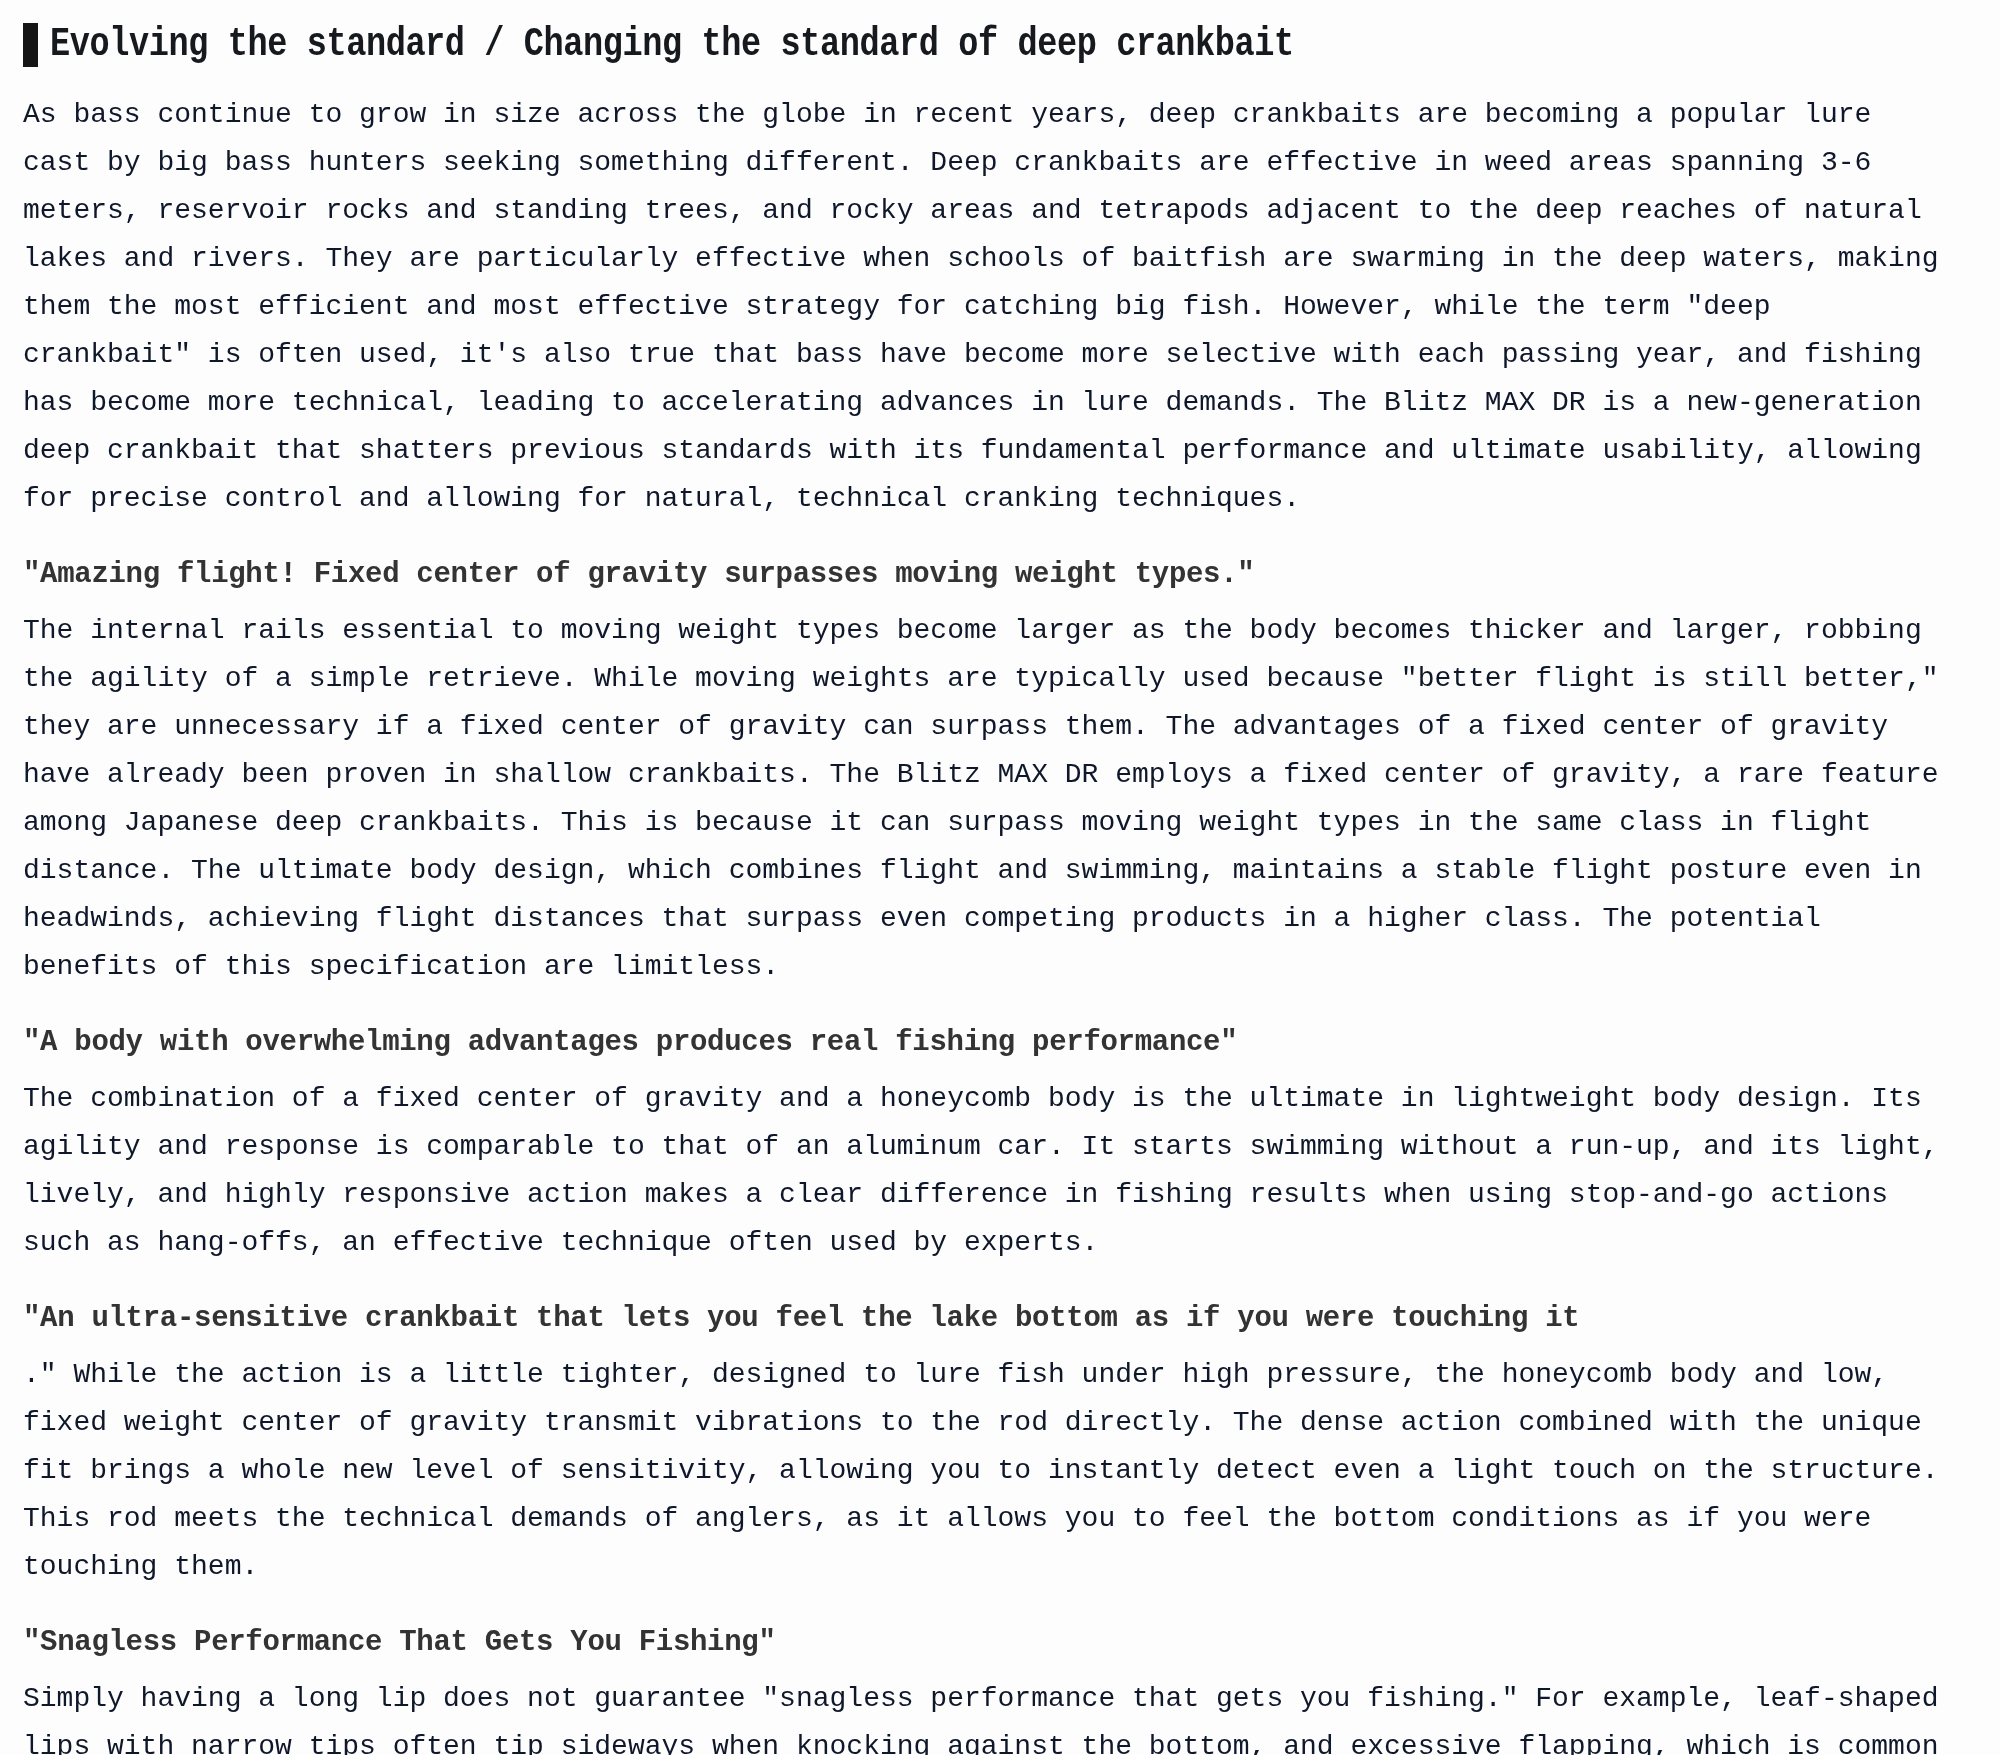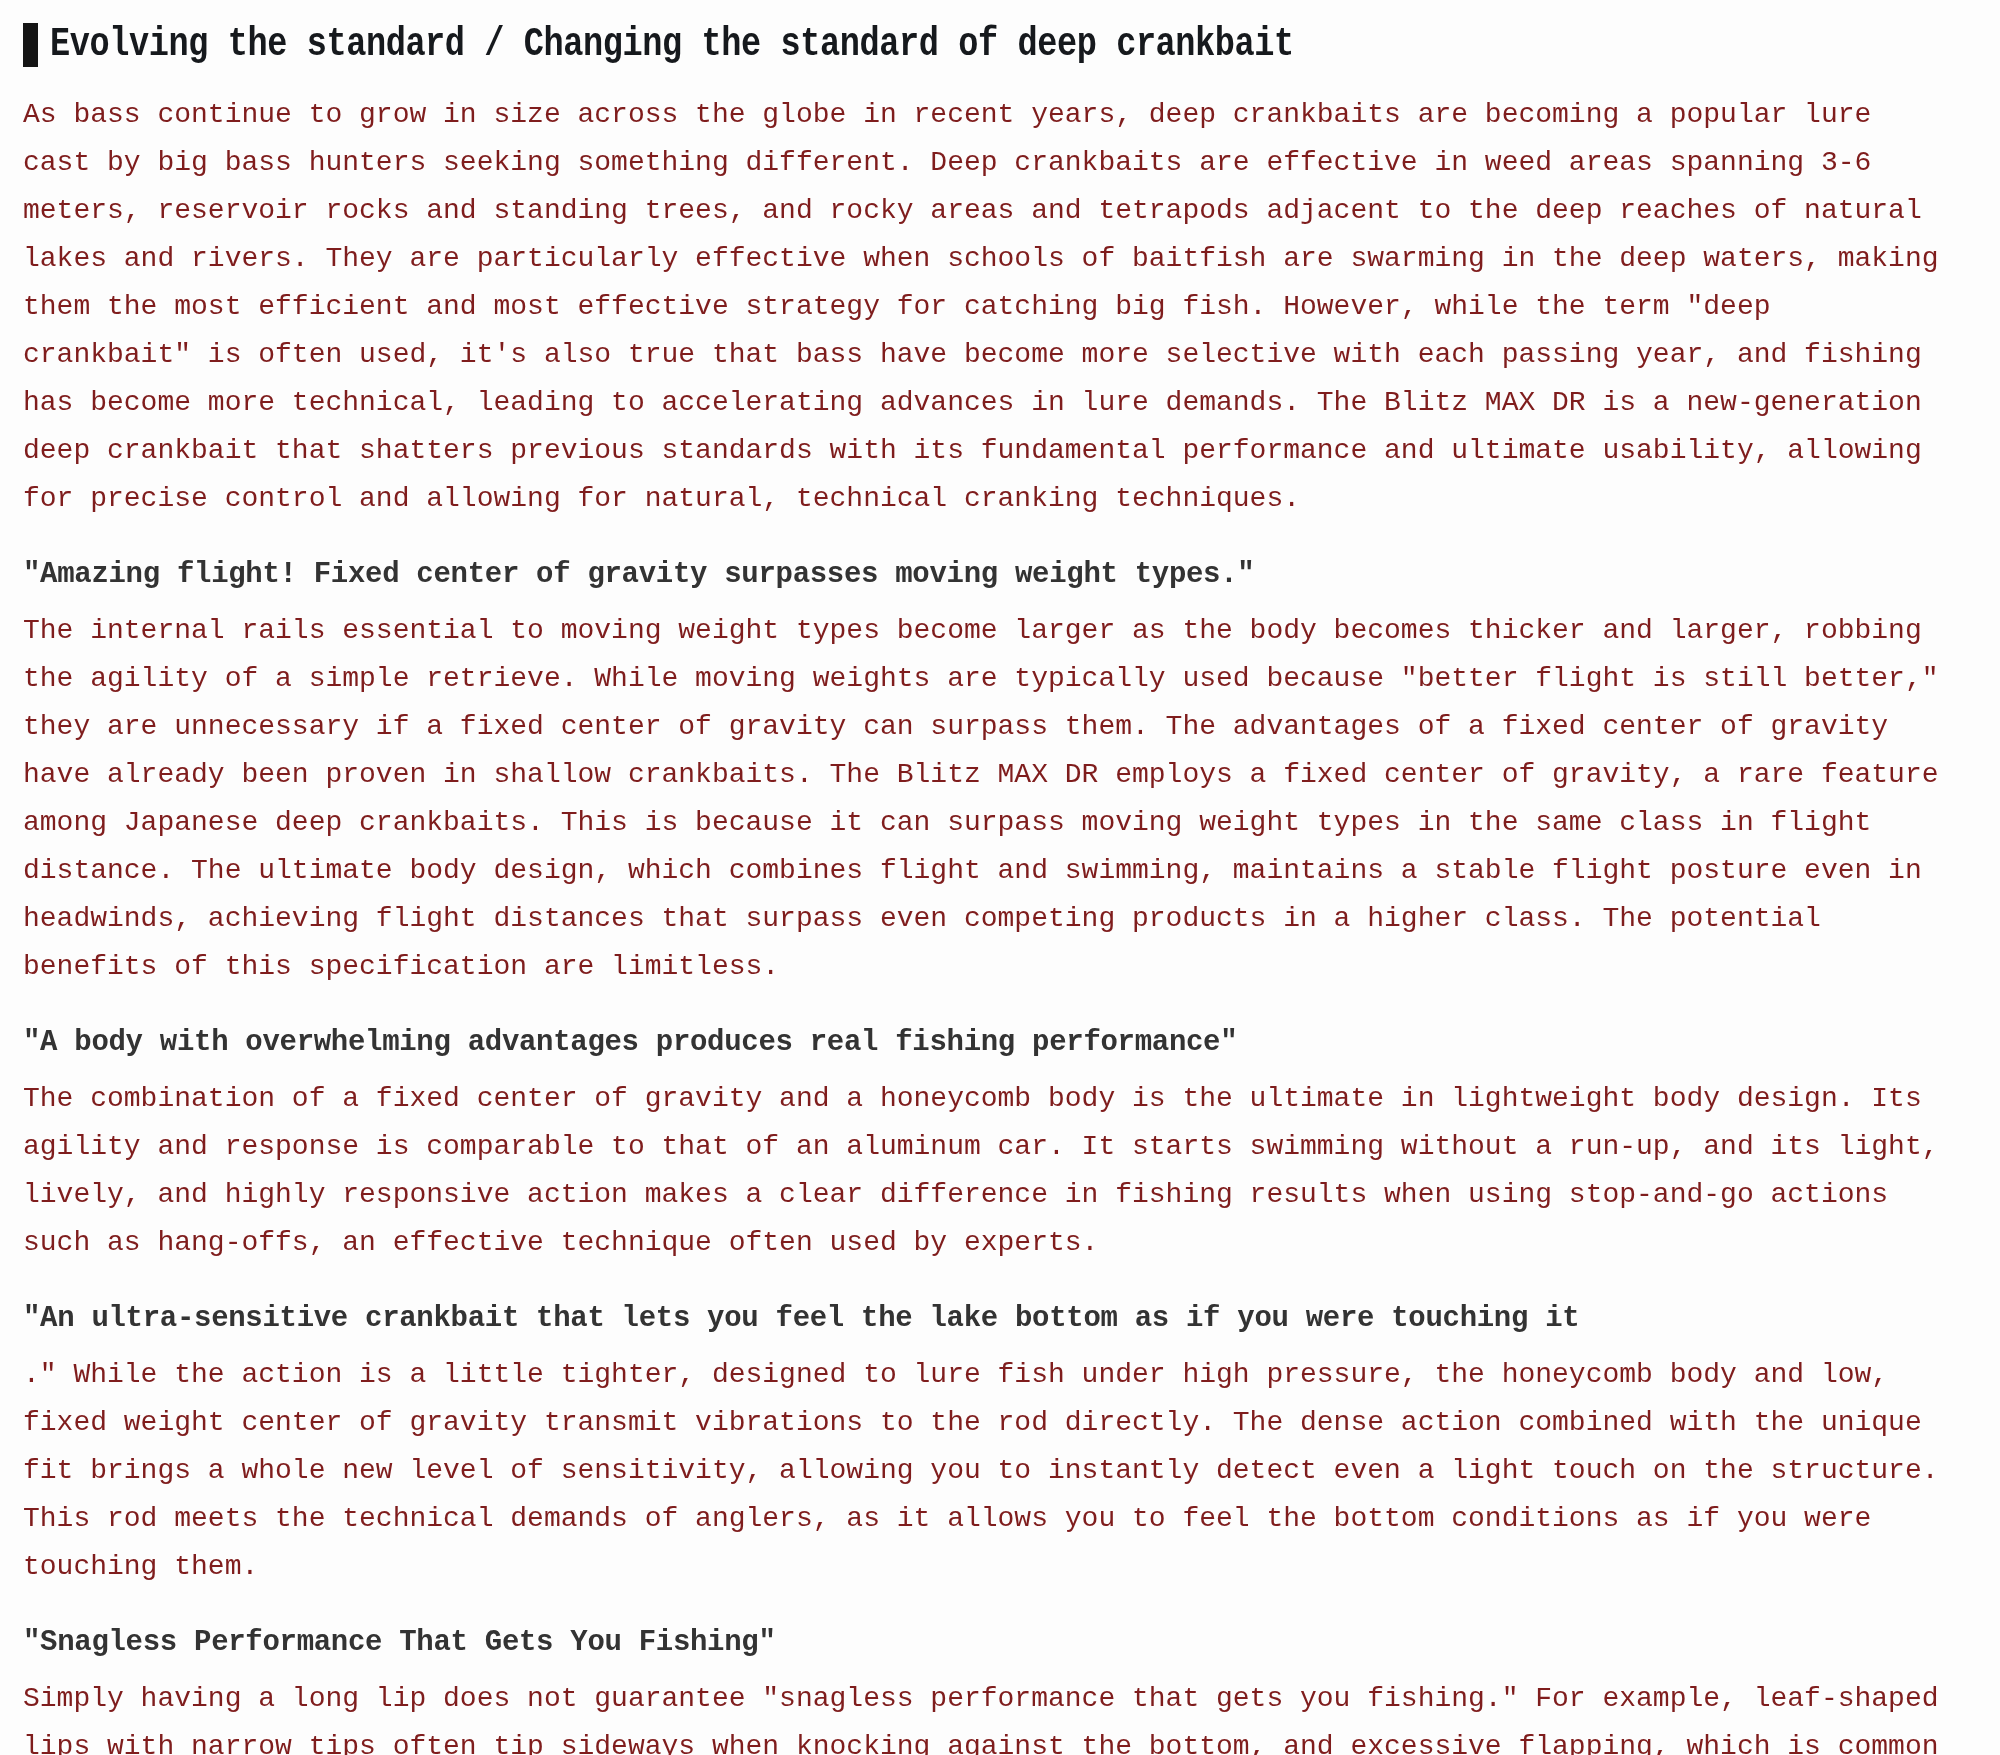--- a/index.html
+++ b/index.html
@@ -38,21 +38,21 @@
     letter-spacing: -0.5px;
     white-space: nowrap;
     transform: scaleX(0.84);
     transform-origin: left center;
     margin: 0;
   }
   p.body-text {
     font-size: 28px;
     line-height: 48px;
     margin: 0;
-    color: #7f1d1d;
+    color: #0f172a;
   }
   h3.sub-heading {
     font-size: 29px;
     line-height: 44px;
     font-weight: bold;
     color: #333333;
     letter-spacing: -0.3px;
     margin: 30px 0 10px 0;
   }
   .section { margin: 0; }

